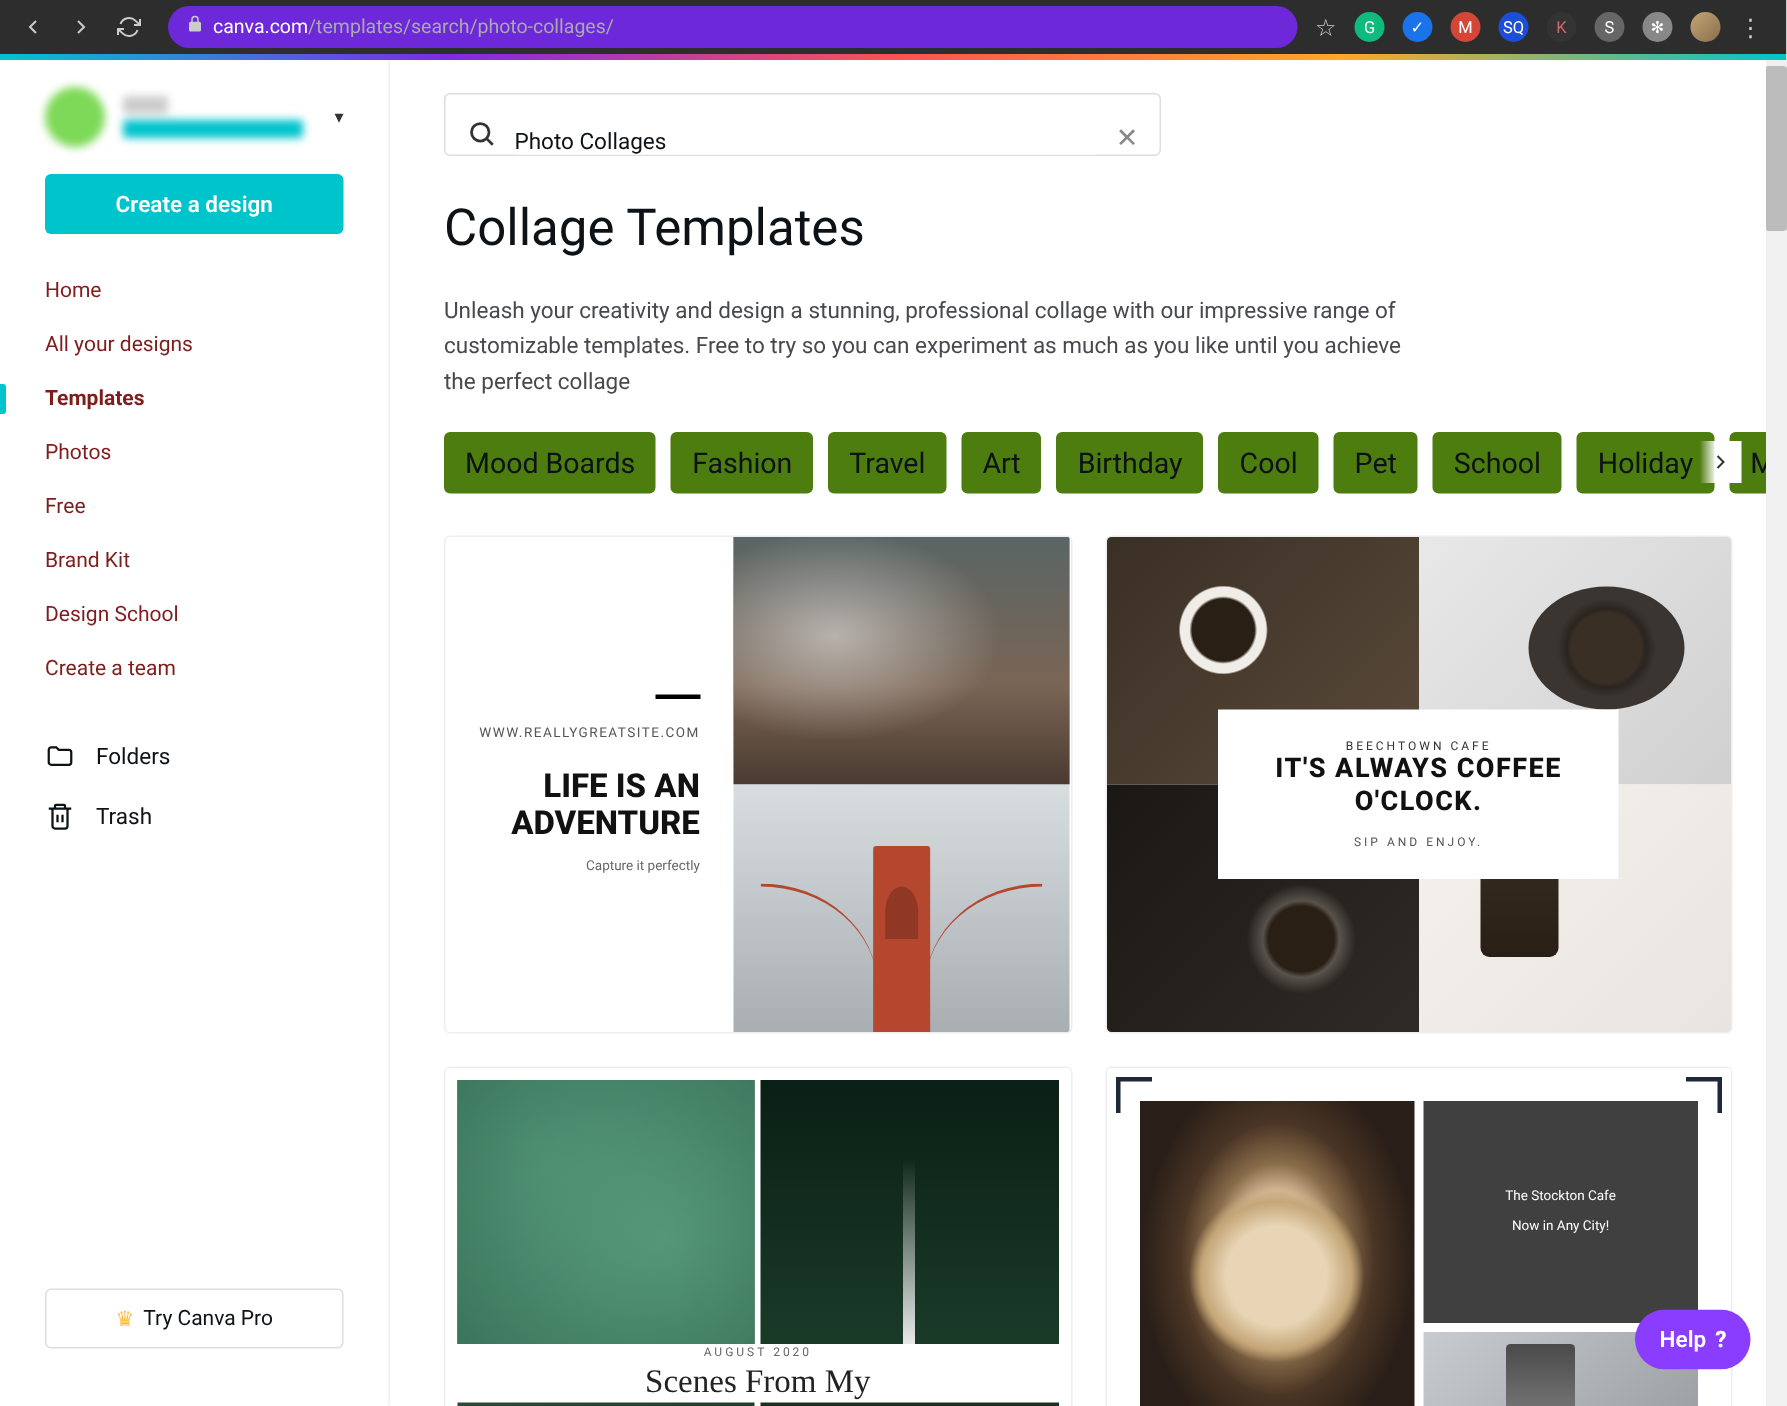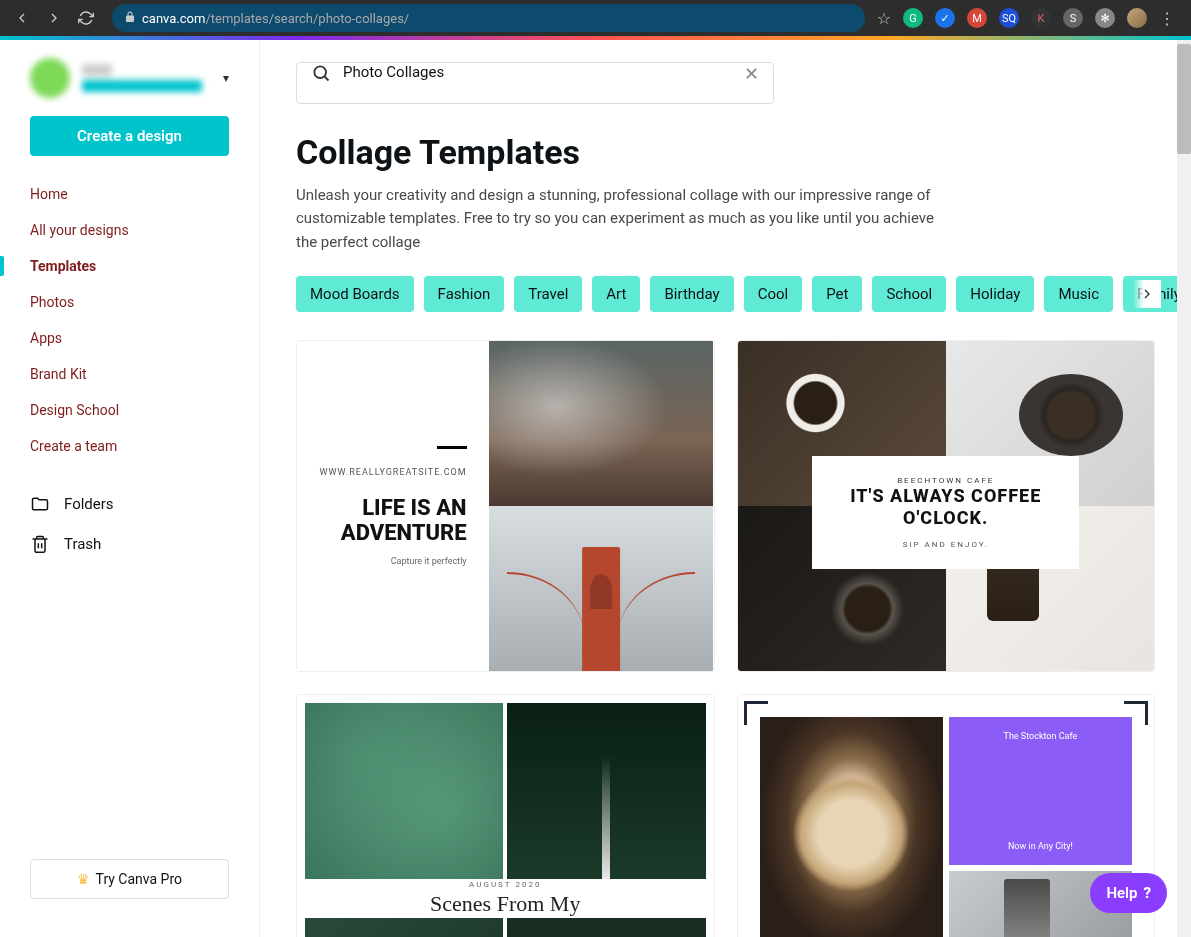--- a/index.html
+++ b/index.html
@@ -1,19 +1,19 @@
 <!DOCTYPE html>
 <html><head>
 <meta charset="utf-8">
 <style>
 *{margin:0;padding:0;box-sizing:border-box;font-family:-apple-system,BlinkMacSystemFont,"Segoe UI",Roboto,sans-serif}
 body{background:#fff;width:1191px;height:937px;overflow:hidden}
 .browser-bar{height:36px;background:#2d2d2d;display:flex;align-items:center;padding:0 8px;gap:4px}
 .nav-btn{width:28px;height:28px;display:flex;align-items:center;justify-content:center;color:#ccc;border-radius:50%;cursor:pointer}
-.url-bar{flex:1;height:28px;background:#0c4a6e;border-radius:14px;display:flex;align-items:center;padding:0 12px;color:#aaa;font-size:13px;margin:0 8px}
+.url-bar{flex:1;height:28px;background:#6d28d9;border-radius:14px;display:flex;align-items:center;padding:0 12px;color:#aaa;font-size:13px;margin:0 8px}
 .lock-icon{color:#ccc;margin-right:6px}
 .url-domain{color:#fff}
 .ext-icons{display:flex;align-items:center;gap:12px;padding:0 8px}
 .ext-icon{width:20px;height:20px;border-radius:50%;display:flex;align-items:center;justify-content:center;font-size:11px;color:#fff}
 .gradient-strip{height:4px;background:linear-gradient(90deg,#00c4cc,#7d2ae8,#ff5154,#ffa726,#00c4cc)}
 .app{display:flex;height:897px}
 .sidebar{width:260px;padding:18px 0;display:flex;flex-direction:column;border-right:1px solid #f0f0f0}
 .user-row{display:flex;align-items:center;padding:0 30px 18px;gap:12px}
 .avatar{width:40px;height:40px;border-radius:50%;background:#7dd957;filter:blur(3px)}
 .user-text{flex:1;filter:blur(3px)}
@@ -24,28 +24,28 @@
 .nav-item{padding:10px 30px;font-size:14px;color:#7f1d1d;cursor:pointer}
 .nav-item.active{font-weight:700;position:relative}
 .nav-item.active:before{content:"";position:absolute;left:0;top:8px;bottom:8px;width:4px;background:#00c4cc;border-radius:0 2px 2px 0}
 .nav-spacer{height:20px}
 .folder-item{display:flex;align-items:center;padding:10px 30px;gap:14px;font-size:15px;color:#0d1216;cursor:pointer}
 .folder-icon{width:20px;height:20px;color:#0d1216}
 .sidebar-footer{margin-top:auto;padding:0 30px 20px}
 .pro-btn{width:100%;height:40px;border:1px solid #ddd;background:#fff;border-radius:4px;font-size:14px;color:#0d1216;cursor:pointer;display:flex;align-items:center;justify-content:center;gap:6px}
 .crown{color:#fdbc40}
 .main{flex:1;padding:22px 36px;overflow-y:auto;position:relative}
-.search-box{width:478px;height:42px;border:1px solid #ddd;border-radius:4px;display:flex;align-items:flex-start;padding:0 14px;gap:12px;margin-bottom:28px}
+.search-box{width:478px;height:42px;border:1px solid #ddd;border-radius:4px;display:flex;align-items:flex-end;padding:0 14px;gap:12px;margin-bottom:28px}
 .search-icon{color:#333}
 .search-input{flex:1;border:none;outline:none;font-size:15px;color:#0d1216}
 .clear-btn{color:#888;font-size:18px;cursor:pointer}
-.page-title{font-size:34px;font-weight:700;color:#0d1216;margin-bottom:12px}
+.page-title{font-size:34px;font-weight:400;color:#0d1216;margin-bottom:24px}
 .page-desc{font-size:15px;color:#47494d;line-height:1.55;max-width:660px;margin-bottom:22px}
 .tags-row{display:flex;gap:10px;align-items:center;margin-bottom:28px;position:relative}
-.tag{padding:9px 14px;background:#5eead4;border-radius:4px;font-size:15px;color:#0d1216;cursor:pointer;white-space:nowrap}
+.tag{padding:9px 14px;background:#4d7c0f;border-radius:4px;font-size:19px;color:#0d1216;cursor:pointer;white-space:nowrap}
 .tags-arrow{position:absolute;right:-6px;width:28px;height:28px;display:flex;align-items:center;justify-content:center;color:#333;cursor:pointer;background:linear-gradient(90deg,rgba(255,255,255,0),#fff 40%)}
 .grid{display:grid;grid-template-columns:repeat(2,1fr);gap:22px}
 .card{border:1px solid #eee;border-radius:4px;overflow:hidden;cursor:pointer;aspect-ratio:1.26/1}
 .card-inner{width:100%;height:100%;position:relative}
 
 .c1{display:grid;grid-template-columns:46% 54%;grid-template-rows:1fr 1fr}
 .c1-text{grid-row:1/3;background:#fff;display:flex;flex-direction:column;align-items:flex-end;justify-content:center;padding:20px 22px;text-align:right}
 .c1-bar{width:30px;height:3px;background:#000;margin-bottom:18px}
 .c1-site{font-size:9px;letter-spacing:1px;color:#555;margin-bottom:18px}
 .c1-title{font-size:22px;font-weight:800;line-height:1.15;color:#111;margin-bottom:10px}
@@ -86,21 +86,21 @@
 .c3-img3{background:linear-gradient(135deg,#2a4a38,#1a3528)}
 .c3-img4{background:linear-gradient(180deg,#1a2f22,#0f2018)}
 
 .c4{padding:10px;background:#fff;position:relative}
 .c4-corner{position:absolute;width:24px;height:24px;border:3px solid #1e2838}
 .c4-tl{top:6px;left:6px;border-right:none;border-bottom:none}
 .c4-tr{top:6px;right:6px;border-left:none;border-bottom:none}
 .c4-grid{display:grid;grid-template-columns:1fr 1fr;grid-template-rows:148px 80px;gap:6px;padding:12px}
 .c4-cup{grid-row:1/3;background:radial-gradient(ellipse at 50% 45%,#d4b896 25%,#8a6d4a 35%,#4a3525 50%,#2a1f18 70%);position:relative}
 .c4-cup:after{content:"";position:absolute;left:18%;top:25%;width:64%;height:50%;border-radius:50%;background:radial-gradient(ellipse,#e8d5b5 40%,#c4a678 60%,transparent 70%)}
-.c4-text{background:#8b5cf6;color:#fff;display:flex;flex-direction:column;align-items:center;justify-content:space-between;padding:14px;text-align:center}
+.c4-text{background:#404040;color:#fff;display:flex;flex-direction:column;align-items:center;justify-content:center;padding:14px;text-align:center}
 .c4-brand{font-size:9px;margin-bottom:10px}
 .c4-title{font-size:15px;font-weight:400;font-family:Georgia,serif;letter-spacing:0.5px;margin-bottom:10px;line-height:1.3;text-transform:uppercase}
 .c4-sub{font-size:9px}
 .c4-img{background:linear-gradient(135deg,#c8ccd0,#989ca0);position:relative}
 .c4-img:after{content:"";position:absolute;left:30%;top:10%;width:25%;height:85%;background:linear-gradient(180deg,#4a4a4a,#8a8a8a);border-radius:3px 3px 4px 4px}
 .help-btn{position:fixed;bottom:24px;right:24px;height:40px;padding:0 16px;background:#8b3dff;color:#fff;border:none;border-radius:20px;font-size:15px;font-weight:600;cursor:pointer;display:flex;align-items:center;gap:6px}
 .scrollbar{position:fixed;right:0;top:40px;width:14px;bottom:0;background:#f0f0f0}
 .scroll-thumb{width:100%;height:110px;background:#bcbcbc;border-radius:2px;margin-top:4px}
 </style>
 </head>
@@ -152,21 +152,21 @@
         <div class="user-name"></div>
         <div class="user-sub"></div>
       </div>
       <span class="chevron">▾</span>
     </div>
     <button class="create-btn">Create a design</button>
     <div class="nav-item">Home</div>
     <div class="nav-item">All your designs</div>
     <div class="nav-item active">Templates</div>
     <div class="nav-item">Photos</div>
-    <div class="nav-item">Apps</div>
+    <div class="nav-item">Free</div>
     <div class="nav-item">Brand Kit</div>
     <div class="nav-item">Design School</div>
     <div class="nav-item">Create a team</div>
     <div class="nav-spacer"></div>
     <div class="folder-item">
       <span class="folder-icon"><svg width="20" height="20" viewBox="0 0 24 24" fill="none" stroke="currentColor" stroke-width="1.8">
             <path d="M3 7a2 2 0 012-2h4l2 2h8a2 2 0 012 2v8a2 2 0 01-2 2H5a2 2 0 01-2-2V7z"></path>
           </svg></span>
       <span>Folders</span>
     </div>

